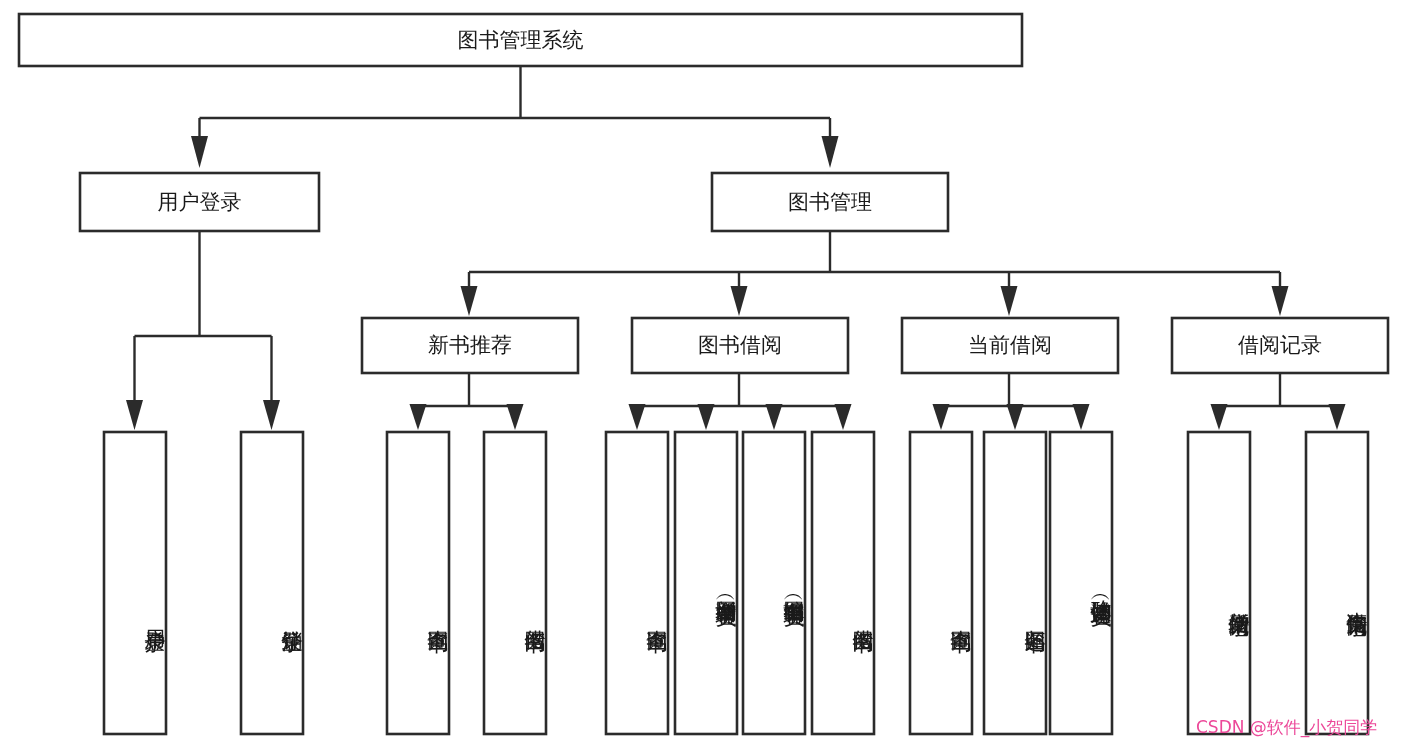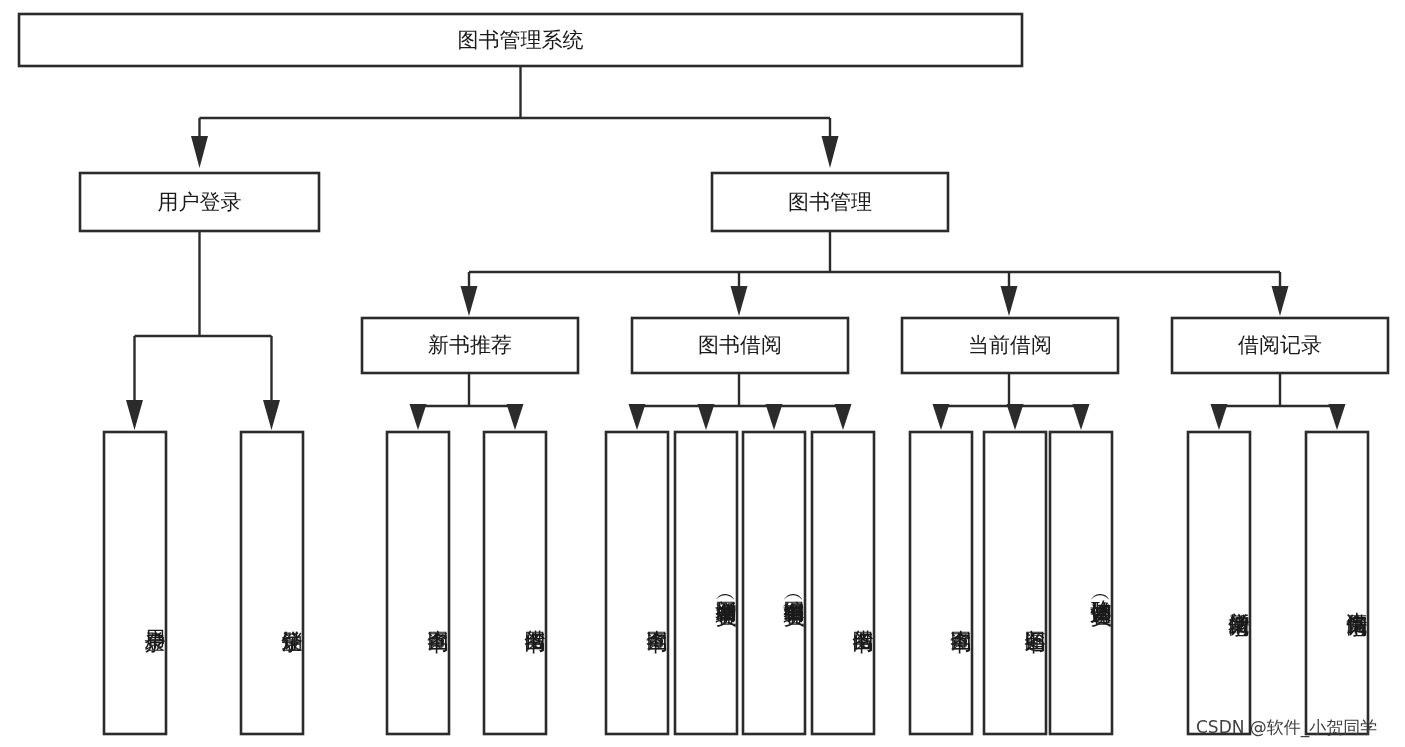--- a/index.html
+++ b/index.html
@@ -60,21 +60,21 @@
     display: flex;
     align-items: flex-start;
     justify-content: center;
     white-space: nowrap;
     pointer-events: none;
   }
   .watermark {
     position: absolute;
     font-family: "DejaVu Sans", "Liberation Sans", sans-serif;
     font-size: 17px;
-    color: #404040;
+    color: #ec4899;
     white-space: nowrap;
   }
 </style>
 </head>
 <body>
 
 <div id="diagram-root">
 
   <svg class="flow-canvas" viewBox="0 0 1405 747">
 

